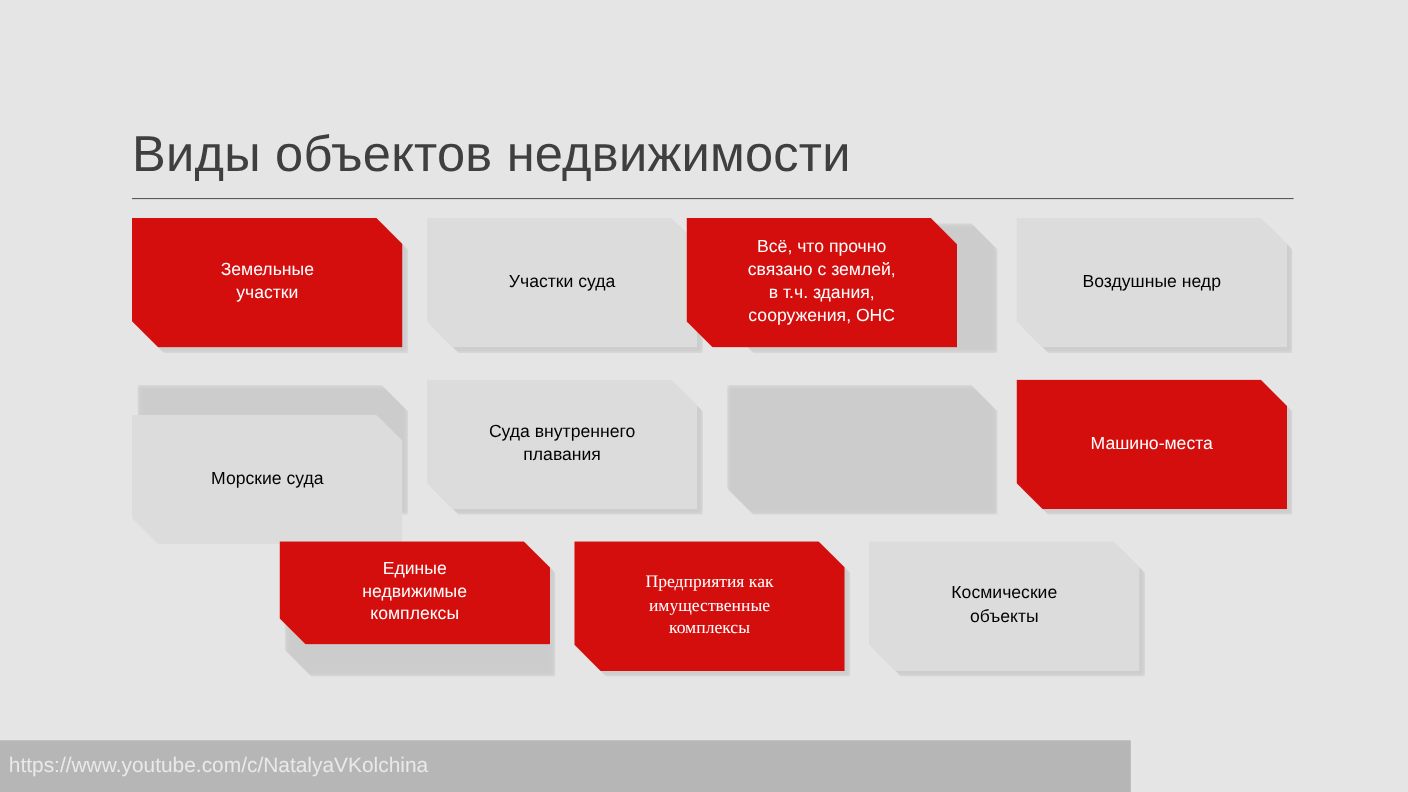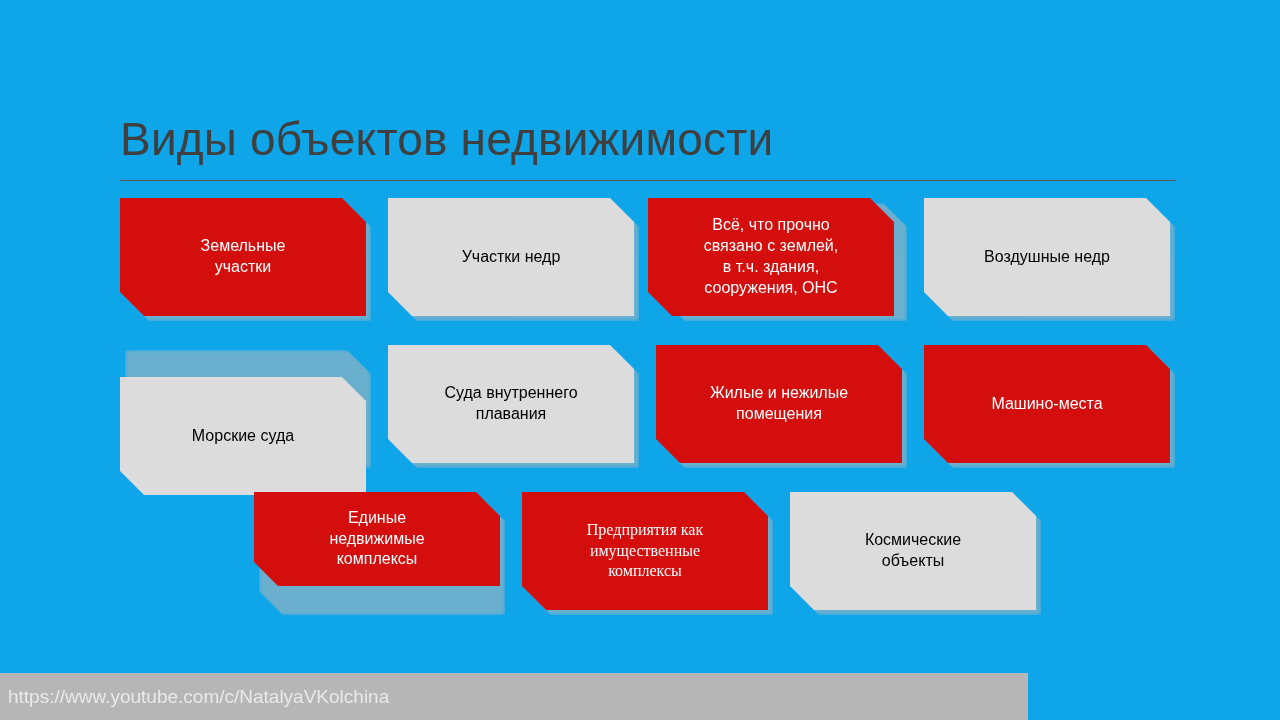--- a/index.html
+++ b/index.html
@@ -8,21 +8,21 @@
     padding: 0;
     background: #ffffff;
   }
   body {
     font-family: "Liberation Sans", "DejaVu Sans", sans-serif;
   }
   #slide {
     position: relative;
     width: 1280px;
     height: 720px;
-    background: #0ea5e9;
+    background: #e5e5e5;
     overflow: hidden;
   }
 
   
   #title-block {
     position: absolute;
     left: 120px;
     top: 108px;
     width: 1056px;
     height: 72px;
@@ -118,42 +118,39 @@
   </div>
   <div id="title-rule"></div>
 
   <div id="diagram">
       <div class="shadow" style="left: 125px; top: 203px; width: 246px; height: 118px;"></div>
       <div class="chev red" style="left: 120px; top: 198px; width: 246px; height: 118px;">
         <span class="lbl" style="font-size: 16px;">Земельные<br>участки</span>
       </div>
       <div class="shadow" style="left: 393px; top: 203px; width: 246px; height: 118px;"></div>
       <div class="chev gray" style="left: 388px; top: 198px; width: 246px; height: 118px;">
-        <span class="lbl" style="font-size: 16px;">Участки недр</span>
+        <span class="lbl" style="font-size: 16px;">Участки суда</span>
       </div>
       <div class="shadow" style="left: 661px; top: 203px; width: 246px; height: 118px;"></div>
-      <div class="chev red" style="left: 648px; top: 198px; width: 246px; height: 118px;">
+      <div class="chev red" style="left: 624px; top: 198px; width: 246px; height: 118px;">
         <span class="lbl" style="font-size: 16px;">Всё, что прочно<br>связано с землей,<br>в т.ч. здания,<br>сооружения, ОНС</span>
       </div>
       <div class="shadow" style="left: 929px; top: 203px; width: 246px; height: 118px;"></div>
       <div class="chev gray" style="left: 924px; top: 198px; width: 246px; height: 118px;">
         <span class="lbl" style="font-size: 16px;">Воздушные недр</span>
       </div>
       <div class="shadow" style="left: 125px; top: 350px; width: 246px; height: 118px;"></div>
       <div class="chev gray" style="left: 120px; top: 345px; width: 246px; height: 118px; margin-top: 32px;">
         <span class="lbl" style="font-size: 16px;">Морские суда</span>
       </div>
       <div class="shadow" style="left: 393px; top: 350px; width: 246px; height: 118px;"></div>
       <div class="chev gray" style="left: 388px; top: 345px; width: 246px; height: 118px;">
         <span class="lbl" style="font-size: 16px; text-align: center;">Суда внутреннего<br>плавания</span>
       </div>
       <div class="shadow" style="left: 661px; top: 350px; width: 246px; height: 118px;"></div>
-      <div class="chev red" style="left: 656px; top: 345px; width: 246px; height: 118px;">
-        <span class="lbl" style="font-size: 16px;">Жилые и нежилые<br>помещения</span>
-      </div>
       <div class="shadow" style="left: 929px; top: 350px; width: 246px; height: 118px;"></div>
       <div class="chev red" style="left: 924px; top: 345px; width: 246px; height: 118px;">
         <span class="lbl" style="font-size: 16px;">Машино-места</span>
       </div>
       <div class="shadow" style="left: 259px; top: 497px; width: 246px; height: 118px;"></div>
       <div class="chev red" style="left: 254px; top: 492px; width: 246px; height: 94px;">
         <span class="lbl" style="font-size: 16px;">Единые<br>недвижимые<br>комплексы</span>
       </div>
       <div class="shadow" style="left: 527px; top: 497px; width: 246px; height: 118px;"></div>
       <div class="chev red" style="left: 522px; top: 492px; width: 246px; height: 118px; font-family: Liberation Serif, serif;">

